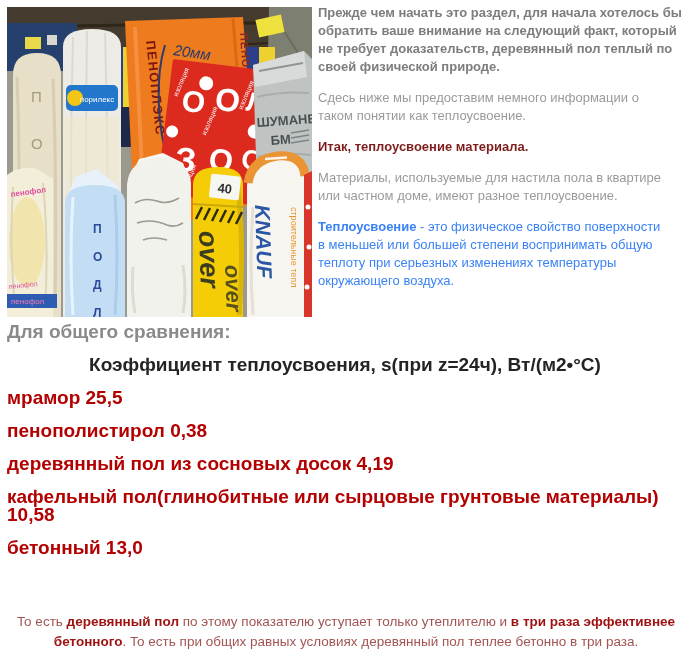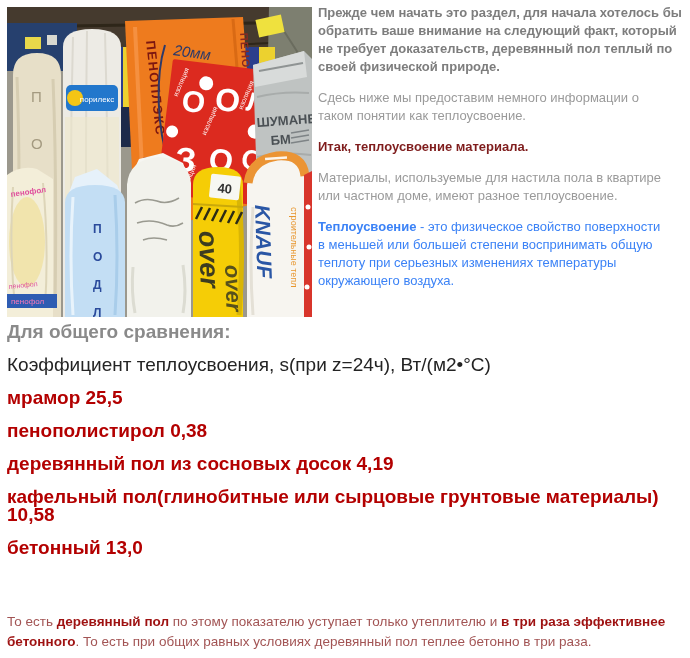--- a/index.html
+++ b/index.html
@@ -15,26 +15,26 @@
   .intro-col p { margin: 0 0 13px 0; font-size: 13px; line-height: 18px; }
   .p-bold-gray { color: #7d7d7d; font-weight: bold; font-size: 14px; }
   .p-gray { color: #9a9a9a; max-width: 350px; }
   .p-bold-dark { color: #7f1d1d; font-weight: bold; }
   .p-red { color: #3b82f6; max-width: 352px; }
   .p-red strong { font-weight: bold; }
 
   .comparison { position: absolute; left: 7px; top: 323px; width: 676px; }
   .comparison p { margin: 0 0 15px 0; font-size: 19px; line-height: 18px; }
   .c-gray-bold { color: #8a8a8a; font-weight: bold; }
-  .c-dark-bold { color: #242424; font-weight: normal; }
+  .c-dark-bold { color: #242424; font-weight: bold; text-align: center; }
   .c-item { color: #b30000; font-weight: bold; }
 
   .conclusion {
     position: absolute; left: 7px; top: 612px; width: 678px; margin: 0;
-    font-size: 13.5px; line-height: 20px; color: #a25454;
+    font-size: 13.5px; line-height: 20px; color: #a25454; text-align: center;
   }
   .conclusion strong { color: #9e1111; font-weight: bold; }
 </style>
 </head>
 <body>
 
 <figure class="photo">
   <svg viewBox="0 0 305 310" width="305" height="310" xmlns="http://www.w3.org/2000/svg">
 
     <g>

